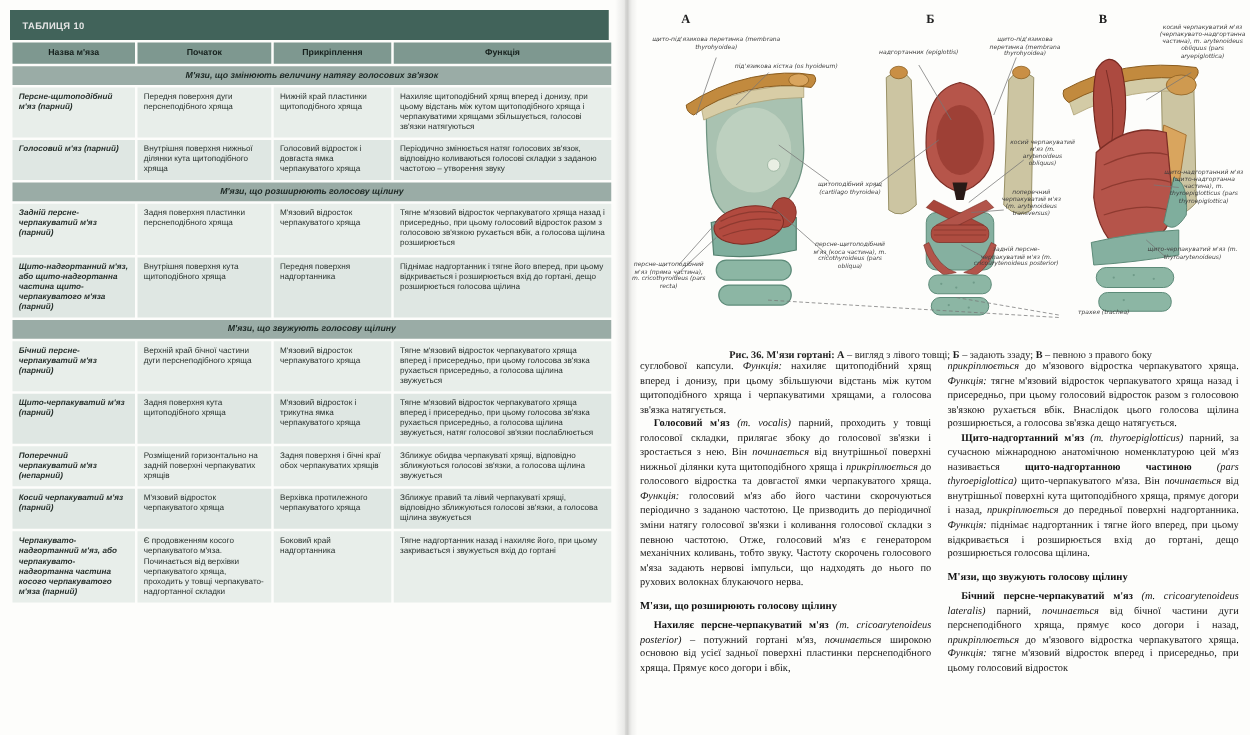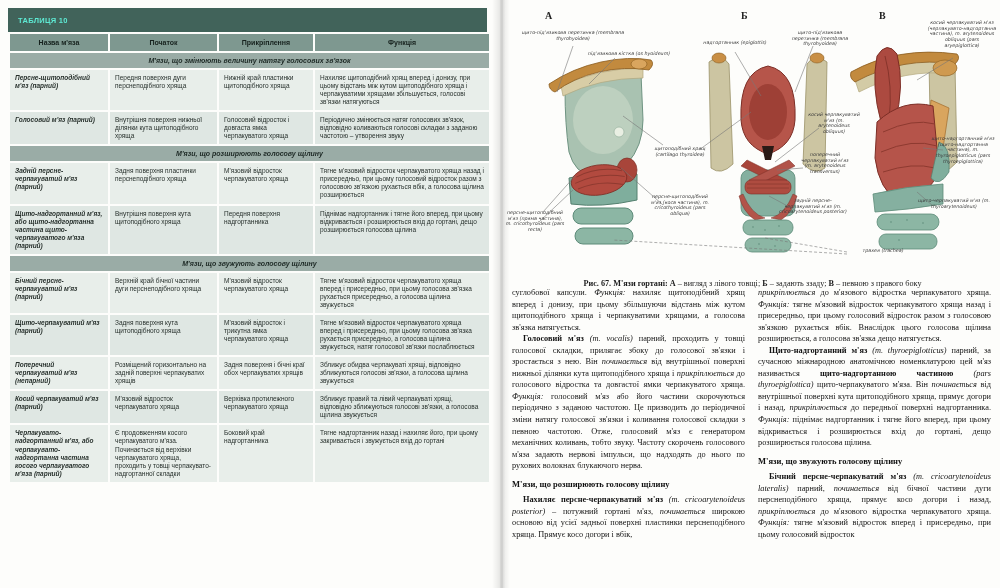--- a/index.html
+++ b/index.html
@@ -7,21 +7,21 @@
   .spread{position:relative;width:1000px;height:588px;background:#f4f4f2;}
   .page{position:absolute;top:0;height:588px;background:#fdfdfb;}
   .page-left{left:0;width:500px;}
   .page-right{left:503px;width:497px;}
   .gutter{position:absolute;left:492px;top:0;width:18px;height:588px;
     background:linear-gradient(90deg,rgba(0,0,0,0) 0%,rgba(0,0,0,0.08) 40%,rgba(0,0,0,0.16) 55%,rgba(0,0,0,0.05) 75%,rgba(0,0,0,0) 100%);}
 
   
   .tbl-wrap{position:absolute;left:8px;top:8px;width:479px;}
   table.muscles{width:100%;border-collapse:separate;border-spacing:2px;background:#fdfdfb;table-layout:fixed;}
-  .tbl-titlebar{display:flex;align-items:center;position:relative;height:24px;background:var(--table-title-bg,#41635a);color:#5eead4;}
+  .tbl-titlebar{display:flex;align-items:center;position:relative;height:24px;background:var(--table-title-bg,#41635a);color:#e5e5e5;}
   .tbl-titlebar .tbl-label{font-size:7.5px;font-weight:bold;padding-left:10px;letter-spacing:.3px;}
   .tbl-titlebar .tbl-title{position:absolute;left:0;right:0;text-align:center;font-size:9px;font-weight:bold;letter-spacing:.5px;}
   th.colhead{background:var(--table-header-bg,#7e9890);color:#16211d;font-size:7px;font-weight:bold;text-align:center;padding:5px 2px;}
   tr.section-row td{background:var(--section-row-bg,#9aaca6);color:#1c2824;font-size:7px;font-weight:bold;font-style:italic;text-align:center;padding:4px 2px;}
   tr.data-row td{background:var(--row-bg,#e8eeea);font-size:6.5px;line-height:1.24;color:#27302c;vertical-align:top;padding:4px 5px;}
   tr.data-row.alt td{background:var(--row-alt-bg,#dfe7e3);}
   tr.data-row td.name-cell{font-weight:bold;font-style:italic;}
 
   
   .figure-area{position:absolute;left:0;top:0;width:497px;height:300px;}
@@ -233,21 +233,21 @@
       <div class="fig-label" style="left:200px;top:40px;width:64px">надгортанник (epiglottis)</div>
       <div class="fig-label" style="left:282px;top:30px;width:70px">щито-під'язикова перетинка (membrana thyrohyoidea)</div>
       <div class="fig-label" style="left:305px;top:112px;width:52px">косий черпакуватий м'яз (m. arytenoideus obliquus)</div>
       <div class="fig-label" style="left:296px;top:152px;width:52px">поперечний черпакуватий м'яз (m. arytenoideus transversus)</div>
       <div class="fig-label" style="left:276px;top:198px;width:68px">задній персне-черпакуватий м'яз (m. cricoarytenoideus posterior)</div>
       <div class="fig-label" style="left:424px;top:20px;width:70px">косий черпакуватий м'яз (черпакувато-надгортанна частина), m. arytenoideus obliquus (pars aryepiglottica)</div>
       <div class="fig-label" style="left:428px;top:136px;width:64px">щито-надгортанний м'яз (щито-надгортанна частина), m. thyroepiglotticus (pars thyroepiglottica)</div>
       <div class="fig-label" style="left:410px;top:198px;width:82px">щито-черпакуватий м'яз (m. thyroarytenoideus)</div>
     </div>
 
-    <div class="caption"><span style="font-weight: bold;">Рис. 67. М'язи гортані: </span><span style="font-weight: bold;">А</span><span> – вигляд з лівого товщі; </span><span style="font-weight: bold;">Б</span><span> – задають ззаду; </span><span style="font-weight: bold;">В</span><span> – певною з правого боку</span></div>
+    <div class="caption"><span style="font-weight: bold;">Рис. 36. М'язи гортані: </span><span style="font-weight: bold;">А</span><span> – вигляд з лівого товщі; </span><span style="font-weight: bold;">Б</span><span> – задають ззаду; </span><span style="font-weight: bold;">В</span><span> – певною з правого боку</span></div>
 
     <div class="columns">
       <div class="col">
           <p class="para"><span>суглобової капсули. </span><span style="font-style: italic;">Функція:</span><span> нахиляє щитоподібний хрящ вперед і донизу, при цьому збільшуючи відстань між кутом щитоподібного хряща і черпакуватими хрящами, а голосова зв'язка натягується.</span></p>
           <p class="para indent"><span style="font-weight: bold;">Голосовий м'яз </span><span style="font-style: italic;">(m. vocalis)</span><span> парний, проходить у товщі голосової складки, прилягає збоку до голосової зв'язки і зростається з нею. Він </span><span style="font-style: italic;">починається</span><span> від внутрішньої поверхні нижньої ділянки кута щитоподібного хряща і </span><span style="font-style: italic;">прикріплюється</span><span> до голосового відростка та довгастої ямки черпакуватого хряща. </span><span style="font-style: italic;">Функція:</span><span> голосовий м'яз або його частини скорочуються періодично з заданою частотою. Це призводить до періодичної зміни натягу голосової зв'язки і коливання голосової складки з певною частотою. Отже, голосовий м'яз є генератором механічних коливань, тобто звуку. Частоту скорочень голосового м'яза задають нервові імпульси, що надходять до нього по рухових волокнах блукаючого нерва.</span></p>
           <h3>М'язи, що розширюють голосову щілину</h3>
           <p class="para indent"><span style="font-weight: bold;">Нахиляє персне-черпакуватий м'яз </span><span style="font-style: italic;">(m. cricoarytenoideus posterior)</span><span> – потужний гортані м'яз, </span><span style="font-style: italic;">починається</span><span> широкою основою від усієї задньої поверхні пластинки перснеподібного хряща. Прямує косо догори і вбік,</span></p>
         </div>
       <div class="col">
           <p class="para"><span style="font-style: italic;">прикріплюється</span><span> до м'язового відростка черпакуватого хряща. </span><span style="font-style: italic;">Функція:</span><span> тягне м'язовий відросток черпакуватого хряща назад і присередньо, при цьому голосовий відросток разом з голосовою зв'язкою рухається вбік. Внаслідок цього голосова щілина розширюється, а голосова зв'язка дещо натягується.</span></p>

